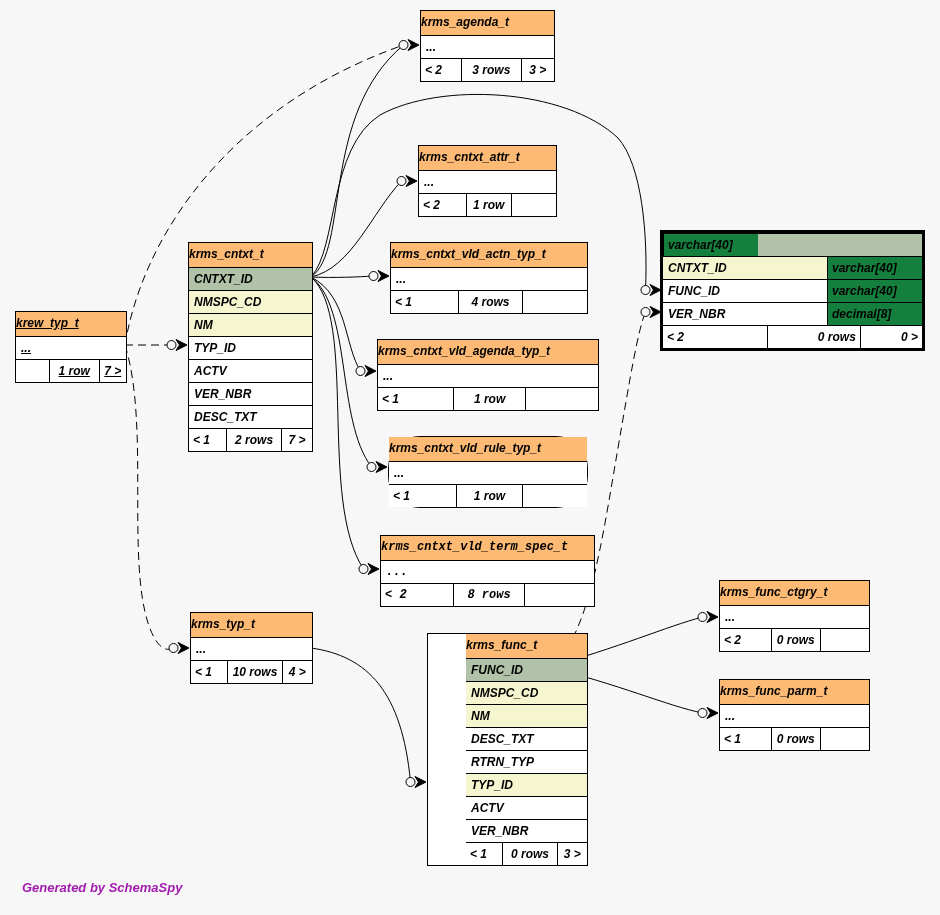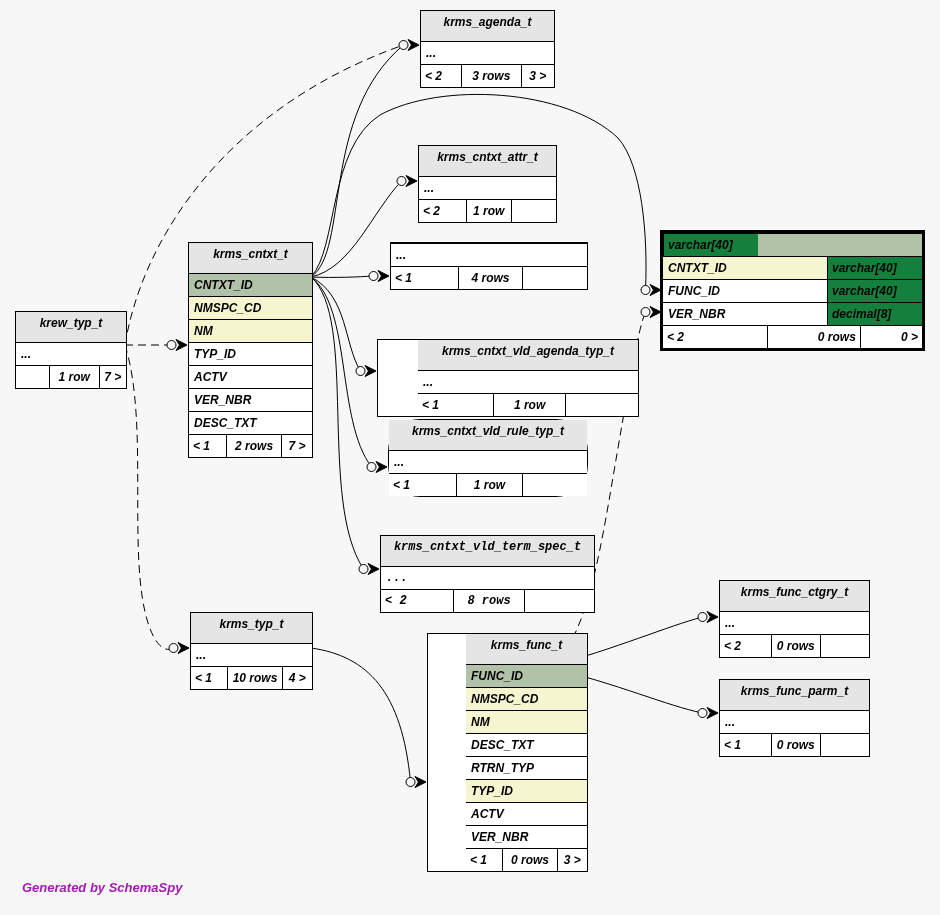--- a/index.html
+++ b/index.html
@@ -2,21 +2,21 @@
 <html><head>
 <meta charset="utf-8">
 <style>
   html,body{margin:0;padding:0;}
   body{width:940px;height:915px;position:relative;background:#f7f7f7;overflow:hidden;
        font-family:"Liberation Sans",sans-serif;}
   #wires{position:absolute;left:0;top:0;z-index:1;}
   .tbl{position:absolute;z-index:2;background:#fff;border:1px solid #000;
        font:italic bold 12px "Liberation Sans",sans-serif;color:#000;}
   .tbl.focus{border:3px solid #000;}
-  .hdr{background:#e5e5e5;text-align:center;height:30px;line-height:22px;white-space:nowrap;overflow:hidden;}
+  .hdr{background:#fdba74;height:24px;line-height:22px;white-space:nowrap;overflow:hidden;}
   .row{display:flex;height:22px;line-height:22px;border-top:1px solid #000;background:#fff;white-space:nowrap;}
   .row .cn{flex:1;padding-left:5px;overflow:hidden;}
   .row .ct{width:90px;border-left:1px solid #000;background:#15803d;padding-left:4px;}
   .row.pk{background:#b2c2a8;}
   .row.idx{background:#f5f5d0;}
   .ftr{display:flex;height:22px;line-height:22px;border-top:1px solid #000;background:#fff;}
   .ftr .fc{padding:0 4px;overflow:hidden;white-space:nowrap;box-sizing:border-box;}
   .ftr .f1{width:30%;text-align:left;}
   .ftr .f2{width:45%;text-align:center;border-left:1px solid #000;}
   .ftr .f3{flex:1;text-align:center;border-left:1px solid #000;}
@@ -124,20 +124,21 @@
       <span class="cn">...</span>
     </div>
   <div class="ftr thirds">
     <span class="fc f1">&lt; 2</span>
     <span class="fc f2">1 row</span>
     <span class="fc f3"></span>
   </div>
 </div>
 
 <div class="tbl" style="left:390px;top:242px;width:196px;">
+  <div class="hdr">krms_cntxt_vld_actn_typ_t</div>
   <div class="row">
       <span class="cn">...</span>
     </div>
   <div class="ftr thirds">
     <span class="fc f1">&lt; 1</span>
     <span class="fc f2">4 rows</span>
     <span class="fc f3"></span>
   </div>
 </div>
 
@@ -187,45 +188,45 @@
   <div class="row">
       <span class="cn">DESC_TXT</span>
     </div>
   <div class="ftr">
     <span class="fc f1">&lt; 1</span>
     <span class="fc f2">2 rows</span>
     <span class="fc f3">7 &gt;</span>
   </div>
 </div>
 
-<div class="tbl" style="left:15px;top:311px;width:110px;">
+<div class="tbl" style="left:15px;top:311px;width:110px;text-decoration:underline;">
   <div class="hdr">krew_typ_t</div>
   <div class="row">
       <span class="cn">...</span>
     </div>
   <div class="ftr">
     <span class="fc f1"></span>
     <span class="fc f2">1 row</span>
     <span class="fc f3">7 &gt;</span>
   </div>
 </div>
 
-<div class="tbl" style="left:377px;top:339px;width:220px;padding-left:40px;">
+<div class="tbl" style="left:377px;top:339px;width:220px;">
   <div class="hdr">krms_cntxt_vld_agenda_typ_t</div>
   <div class="row">
       <span class="cn">...</span>
     </div>
   <div class="ftr thirds">
     <span class="fc f1">&lt; 1</span>
     <span class="fc f2">1 row</span>
     <span class="fc f3"></span>
   </div>
 </div>
 
-<div class="tbl" style="left:388px;top:419px;width:198px;border-radius:32px;">
+<div class="tbl" style="left:388px;top:436px;width:198px;border-radius:32px;">
   <div class="hdr">krms_cntxt_vld_rule_typ_t</div>
   <div class="row">
       <span class="cn">...</span>
     </div>
   <div class="ftr thirds">
     <span class="fc f1">&lt; 1</span>
     <span class="fc f2">1 row</span>
     <span class="fc f3"></span>
   </div>
 </div>

